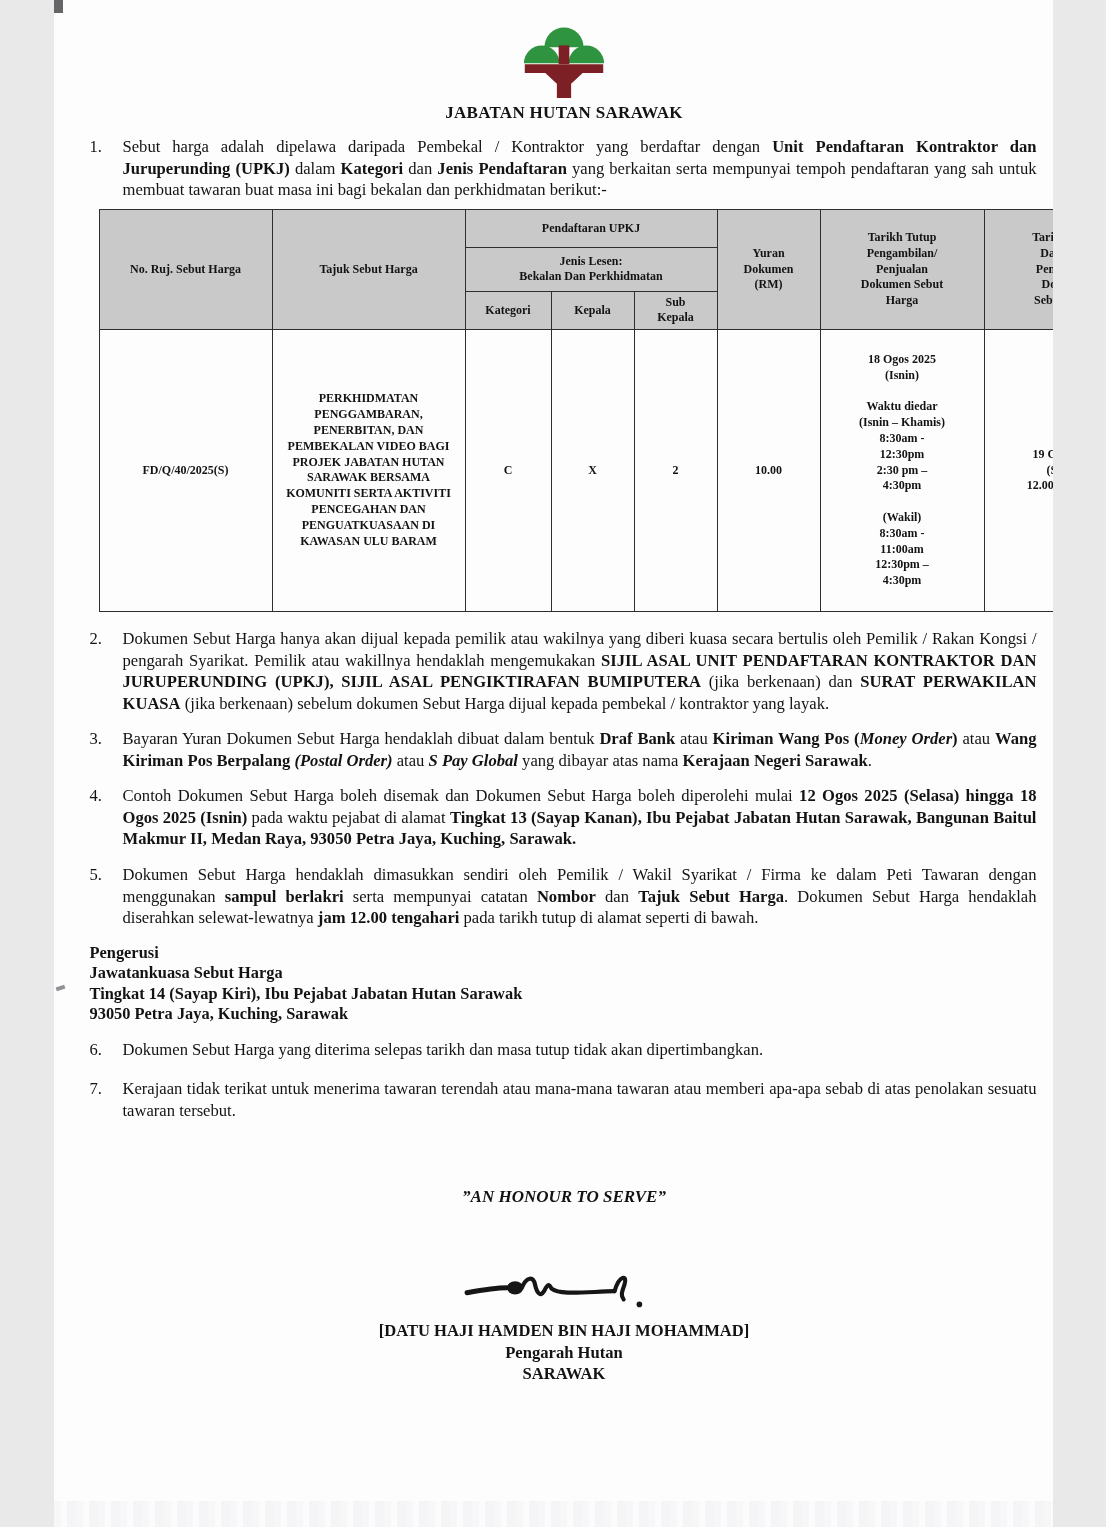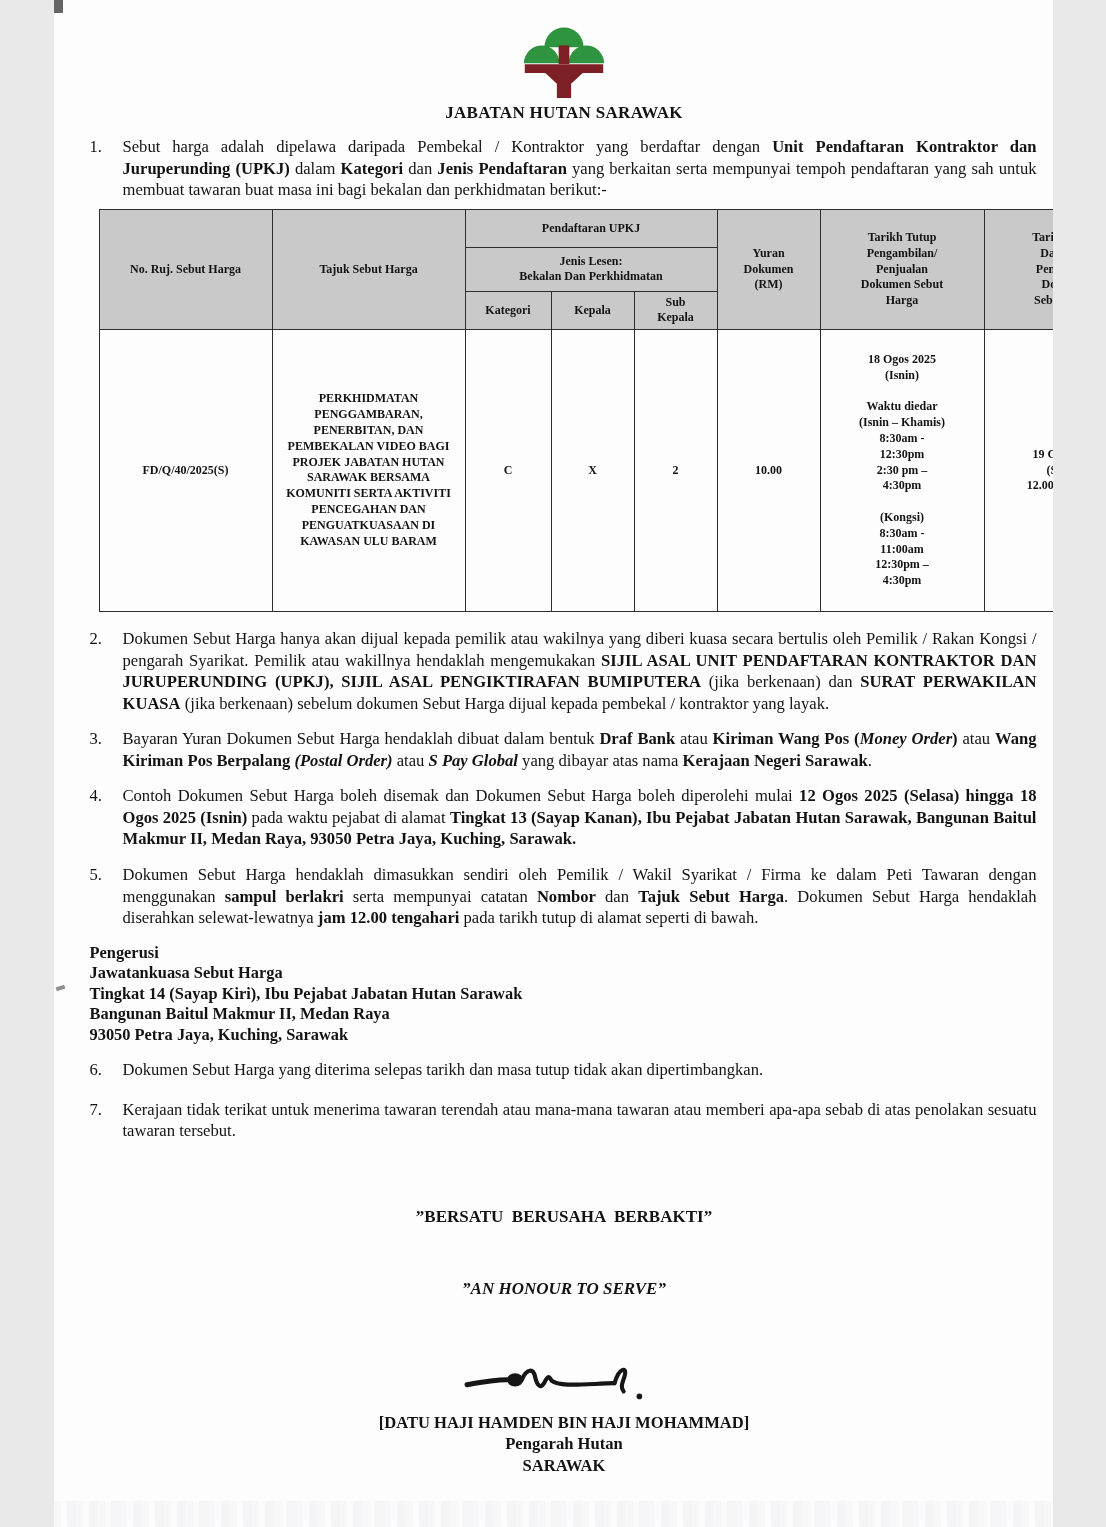--- a/index.html
+++ b/index.html
@@ -136,21 +136,21 @@
               <div>18 Ogos 2025</div>
               <div>(Isnin)</div>
               <div>&nbsp;</div>
               <div>Waktu diedar</div>
               <div>(Isnin – Khamis)</div>
               <div>8:30am -</div>
               <div>12:30pm</div>
               <div>2:30 pm –</div>
               <div>4:30pm</div>
               <div>&nbsp;</div>
-              <div>(Kongsi)</div>
+              <div>(Wakil)</div>
               <div>8:30am -</div>
               <div>11:00am</div>
               <div>12:30pm –</div>
               <div>4:30pm</div>
             </td>
           <td class="date-cell">
               <div>19 Ogos 2025</div>
               <div>(Selasa)</div>
               <div>12.00 tengahari</div>
             </td>
@@ -173,35 +173,33 @@
   </div>
   <div class="item" style="margin-top:14px;">
     <div class="num">5.</div>
     <div class="body"><span>Dokumen Sebut Harga hendaklah dimasukkan sendiri oleh Pemilik / Wakil Syarikat / Firma ke dalam Peti Tawaran dengan menggunakan </span><span class="b">sampul berlakri</span><span> serta mempunyai catatan </span><span class="b">Nombor</span><span> dan </span><span class="b">Tajuk Sebut Harga</span><span>. Dokumen Sebut Harga hendaklah diserahkan selewat-lewatnya </span><span class="b">jam 12.00 tengahari</span><span> pada tarikh tutup di alamat seperti di bawah.</span></div>
   </div>
 
   <div class="addr">
       <div>Pengerusi</div>
       <div>Jawatankuasa Sebut Harga</div>
       <div>Tingkat 14 (Sayap Kiri), Ibu Pejabat Jabatan Hutan Sarawak</div>
-      <div>Bangunan Baitul Makmur II, Medan Raya</div>
       <div>93050 Petra Jaya, Kuching, Sarawak</div>
     </div>
 
   <div class="item" style="margin-top:14px;">
     <div class="num">6.</div>
     <div class="body"><span>Dokumen Sebut Harga yang diterima selepas tarikh dan masa tutup tidak akan dipertimbangkan.</span></div>
   </div>
   <div class="item" style="margin-top:18px;">
     <div class="num">7.</div>
     <div class="body"><span>Kerajaan tidak terikat untuk menerima tawaran terendah atau mana-mana tawaran atau memberi apa-apa sebab di atas penolakan sesuatu tawaran tersebut.</span></div>
   </div>
 
   <div class="motto">
-    <div class="l1">”BERSATU  BERUSAHA  BERBAKTI”</div>
     <div class="l2">”AN HONOUR TO SERVE”</div>
   </div>
 
   <div class="sig-wrap">
     <svg width="250" height="58" viewBox="0 0 250 70" aria-hidden="true">
       <g fill="none" stroke="#161616" stroke-linecap="round">
         <path d="M8,42 C30,38 46,36 56,36" stroke-width="6"></path>
         <ellipse cx="66" cy="36" rx="10" ry="8" fill="#161616" stroke="none"></ellipse>
         <path d="M74,36 C80,22 88,22 90,32 C92,41 96,48 101,40 C104,34 106,29 110,37 C120,45 150,41 186,40" stroke-width="5"></path>
         <path d="M186,40 C192,20 202,20 198,32 C195,41 193,45 197,50" stroke-width="5"></path>

